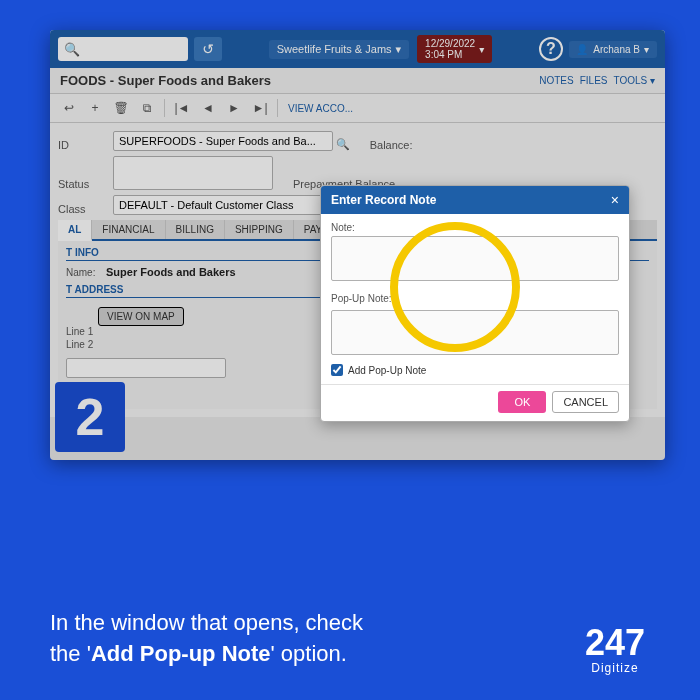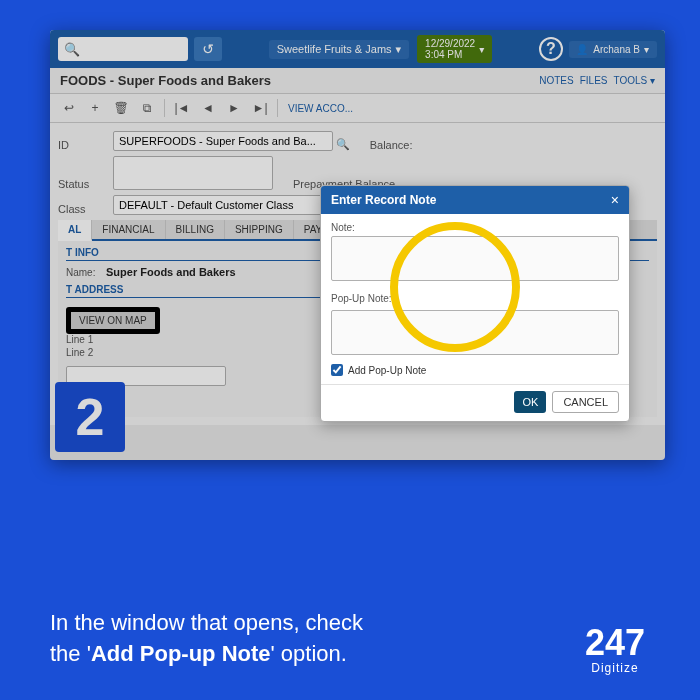--- a/index.html
+++ b/index.html
@@ -66,21 +66,21 @@
       background: #2e6db4;
       color: white;
       font-size: 11px;
       padding: 3px 8px;
       border-radius: 3px;
       display: flex;
       align-items: center;
       gap: 4px;
     }
     .nav-date {
-      background: #4d7c0f;
+      background: #7f1d1d;
       color: white;
       font-size: 10px;
       padding: 3px 8px;
       border-radius: 3px;
       display: flex;
       align-items: center;
       gap: 4px;
     }
     .nav-help {
       color: white;
@@ -258,27 +258,28 @@
       color: #555;
       width: 40px;
     }
     .info-value {
       font-size: 11px;
       font-weight: bold;
       color: #222;
     }
     .view-map-btn {
       background: #d0d0d0;
-      border: 5px solid #000000;
+      border: 1px solid #000000;
       border-radius: 3px;
       font-size: 10px;
       padding: 3px 8px;
       cursor: pointer;
       margin-top: 4px;
       color: #333;
+      margin-left: 32px;
     }
     .address-section { margin-top: 6px; }
     .address-line { font-size: 10px; color: #555; margin-bottom: 2px; }
 
     
     .step-badge {
       position: absolute;
       bottom: 248px;
       left: 55px;
       width: 70px;
@@ -391,25 +392,25 @@
       color: #333;
     }
     .dialog-footer {
       display: flex;
       justify-content: flex-end;
       gap: 6px;
       padding: 6px 10px 8px;
       border-top: 1px solid #e0e0e0;
     }
     .dialog-ok-btn {
-      background: #0c4a6e;
+      background: #ec4899;
       color: white;
       border: none;
       border-radius: 3px;
-      padding: 4px 8px;
+      padding: 4px 16px;
       font-size: 11px;
       cursor: pointer;
     }
     .dialog-cancel-btn {
       background: white;
       color: #333;
       border: 1px solid #aaa;
       border-radius: 3px;
       padding: 4px 10px;
       font-size: 11px;

